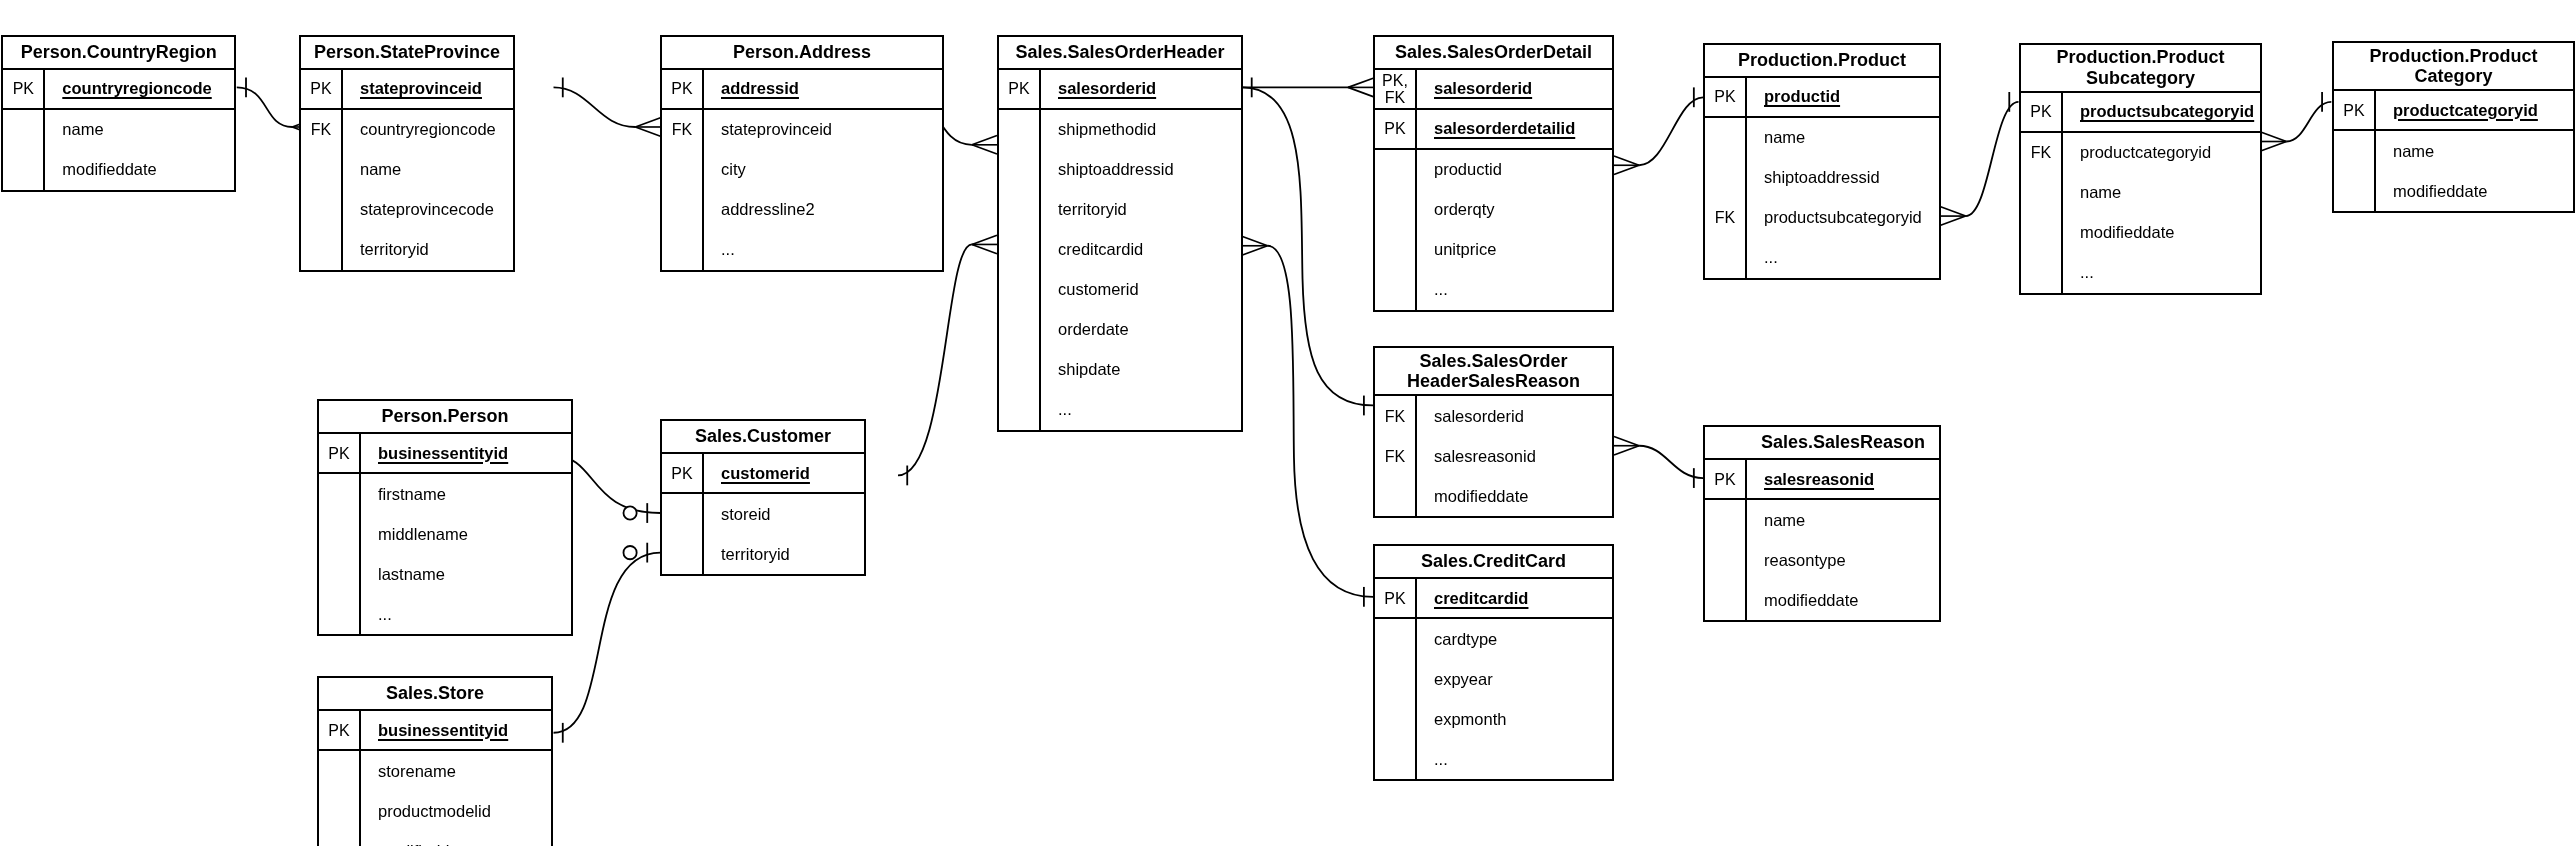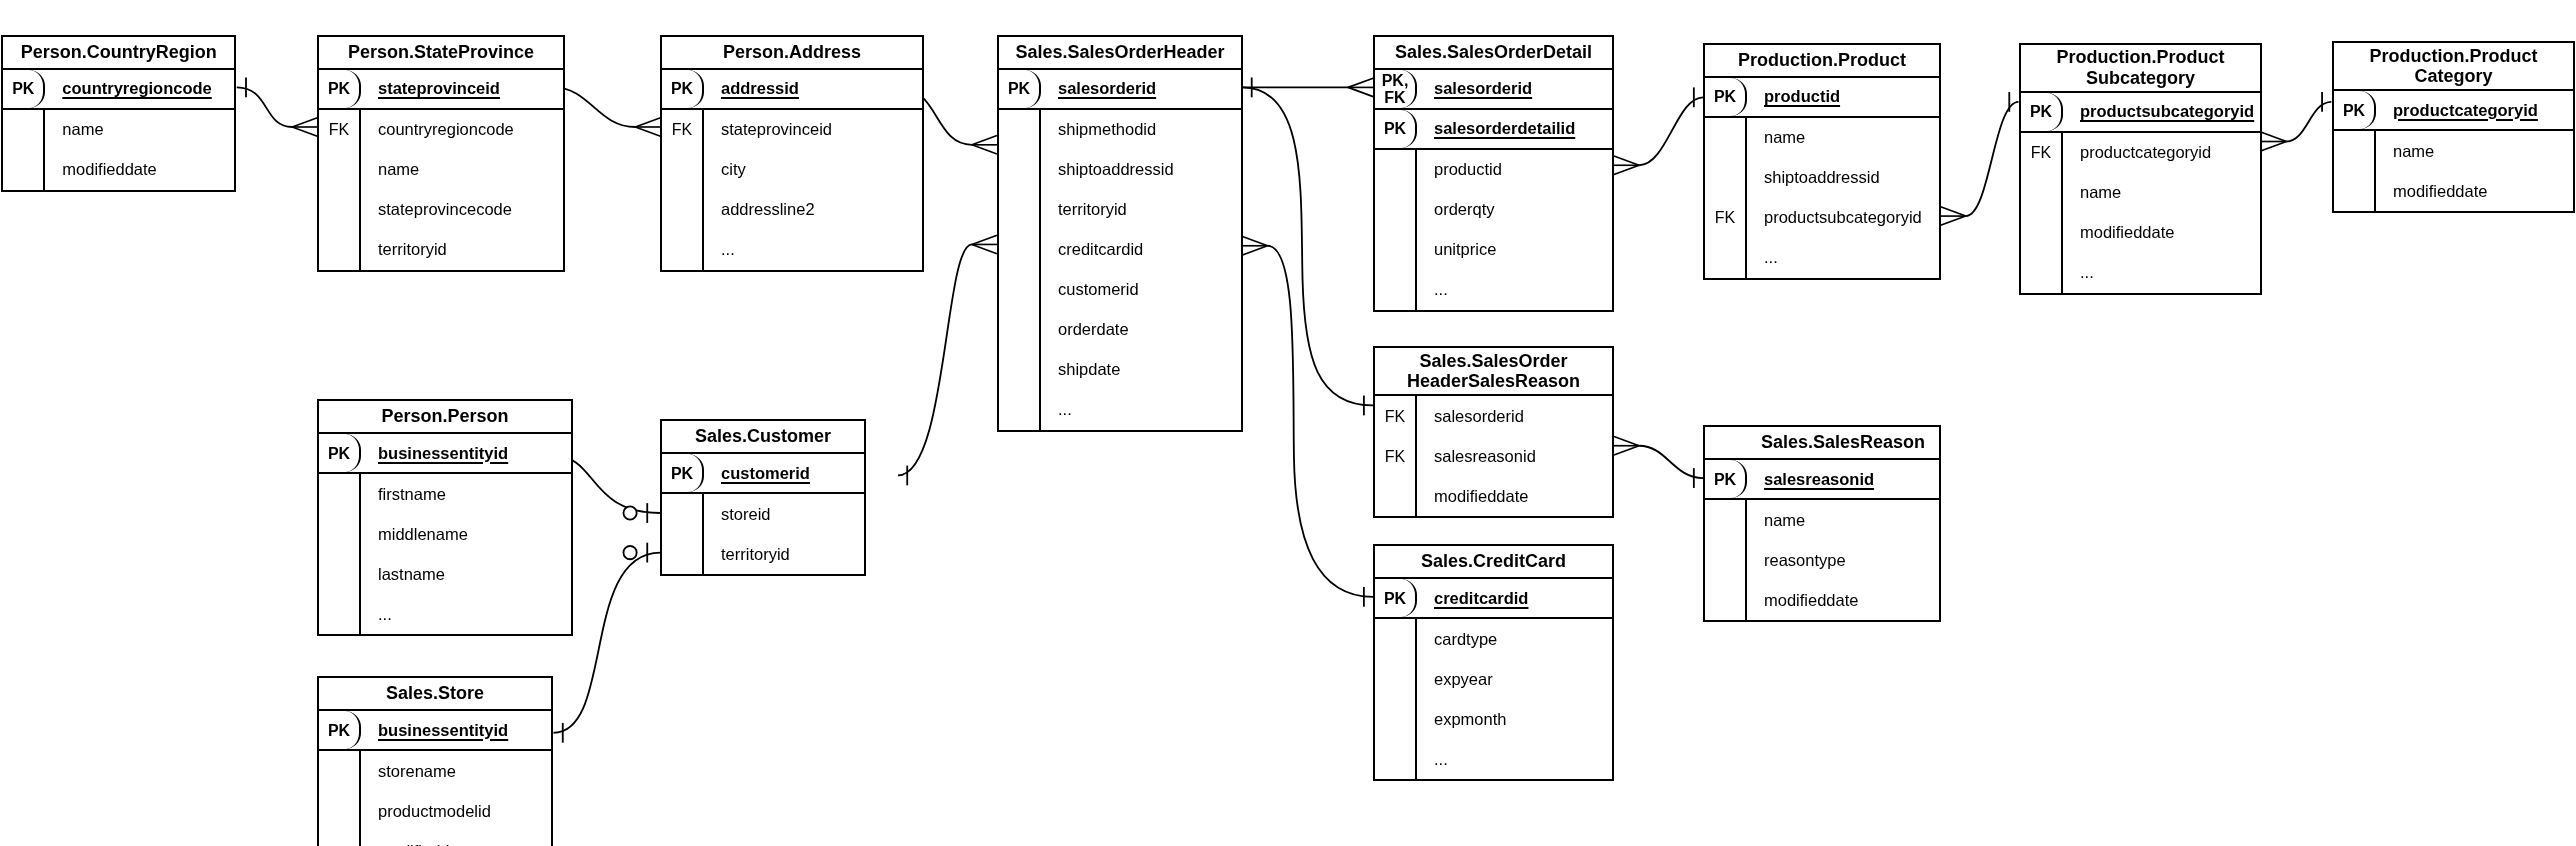--- a/index.html
+++ b/index.html
@@ -10,21 +10,21 @@
   .tbl-title{display:flex;flex-direction:column;align-items:center;justify-content:center;
              font-weight:bold;font-size:18px;line-height:20.5px;border-bottom:2px solid #000;
              box-sizing:border-box;text-align:center;}
   .row{display:flex;height:40px;box-sizing:border-box;}
   .key-cell{width:42px;flex:none;border-right:2px solid #000;display:flex;flex-direction:column;
             align-items:center;justify-content:center;font-size:16px;line-height:17px;
             box-sizing:border-box;text-align:center;}
   .field-cell{flex:1;display:flex;align-items:center;padding-left:17px;font-size:16.5px;
               box-sizing:border-box;white-space:nowrap;}
   .key-row{border-bottom:2px solid #000;}
-  .key-row .key-cell{font-weight:bold;border-radius:16px;}
+  .key-row .key-cell{font-weight:normal;}
   .key-row .field-cell{font-weight:bold;text-decoration:underline;
                        text-decoration-thickness:1.7px;text-underline-offset:3.3px;}
 </style>
 </head>
 <body>
 
 <div id="canvas">
   <svg id="edges" xmlns="http://www.w3.org/2000/svg" width="2576" height="846" viewBox="0 0 3902 1282">
       <g>
         <path d="M 358 90 C 408 90 398 150 442 150" fill="none" stroke="#000000" stroke-width="2.75"></path>
@@ -126,21 +126,21 @@
         </div>
         <div class="row">
           <div class="key-cell"></div>
           <div class="field-cell">name</div>
         </div>
         <div class="row">
           <div class="key-cell"></div>
           <div class="field-cell">modifieddate</div>
         </div>
       </div>
-      <div class="tbl" style="left: 317px; top: 6.6px; width: 248px;">
+      <div class="tbl" style="left: 299px; top: 6.6px; width: 216px;">
         <div class="tbl-title" style="height: 33px;">
           <span>Person.StateProvince</span>
         </div>
         <div class="row key-row">
           <div class="key-cell">
             <span>PK</span>
           </div>
           <div class="field-cell">stateprovinceid</div>
         </div>
         <div class="row">
@@ -155,21 +155,21 @@
         </div>
         <div class="row">
           <div class="key-cell"></div>
           <div class="field-cell">stateprovincecode</div>
         </div>
         <div class="row">
           <div class="key-cell"></div>
           <div class="field-cell">territoryid</div>
         </div>
       </div>
-      <div class="tbl" style="left: 660px; top: 6.6px; width: 264px;">
+      <div class="tbl" style="left: 660px; top: 6.6px; width: 284px;">
         <div class="tbl-title" style="height: 33px;">
           <span>Person.Address</span>
         </div>
         <div class="row key-row">
           <div class="key-cell">
             <span>PK</span>
           </div>
           <div class="field-cell">addressid</div>
         </div>
         <div class="row">

